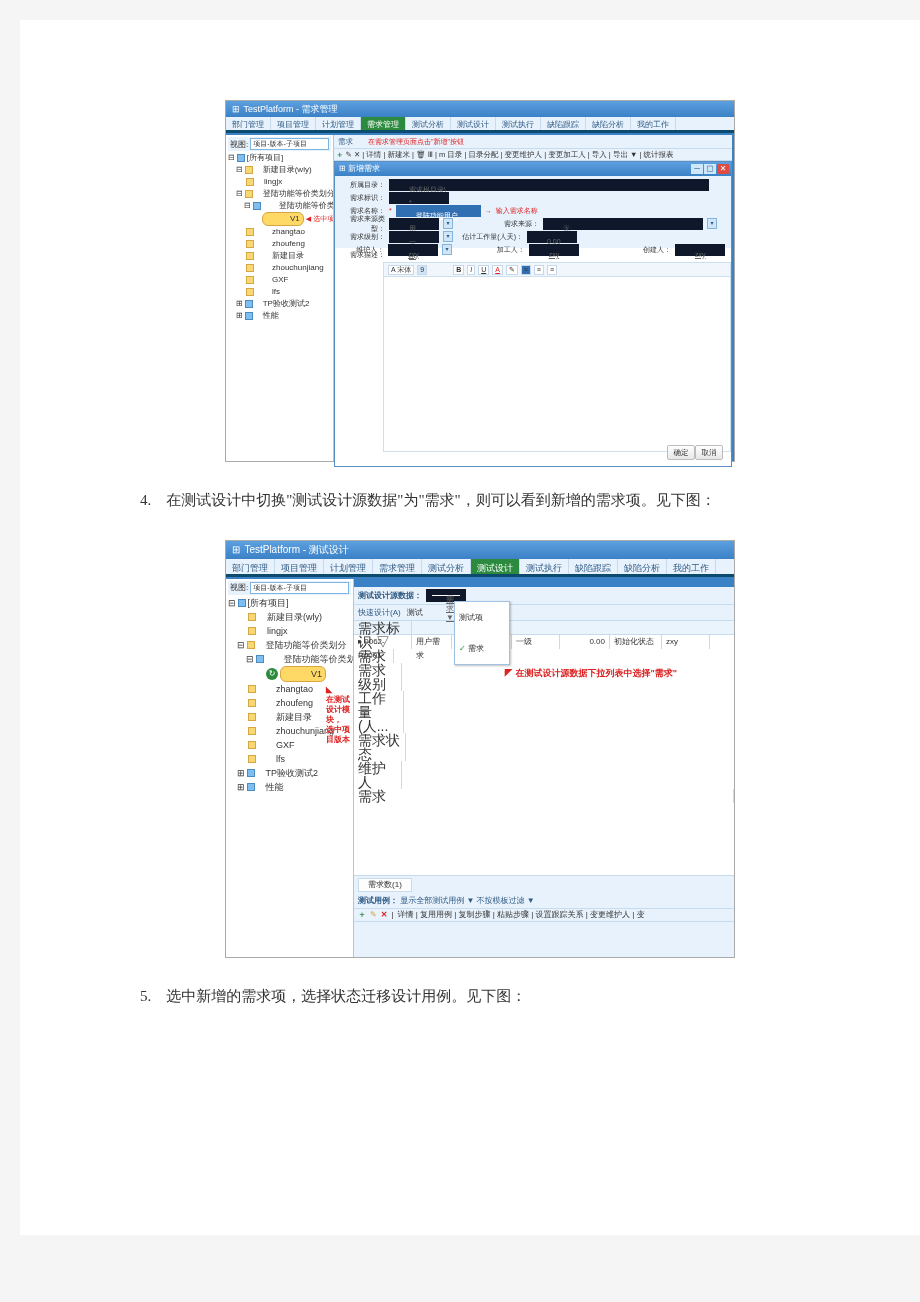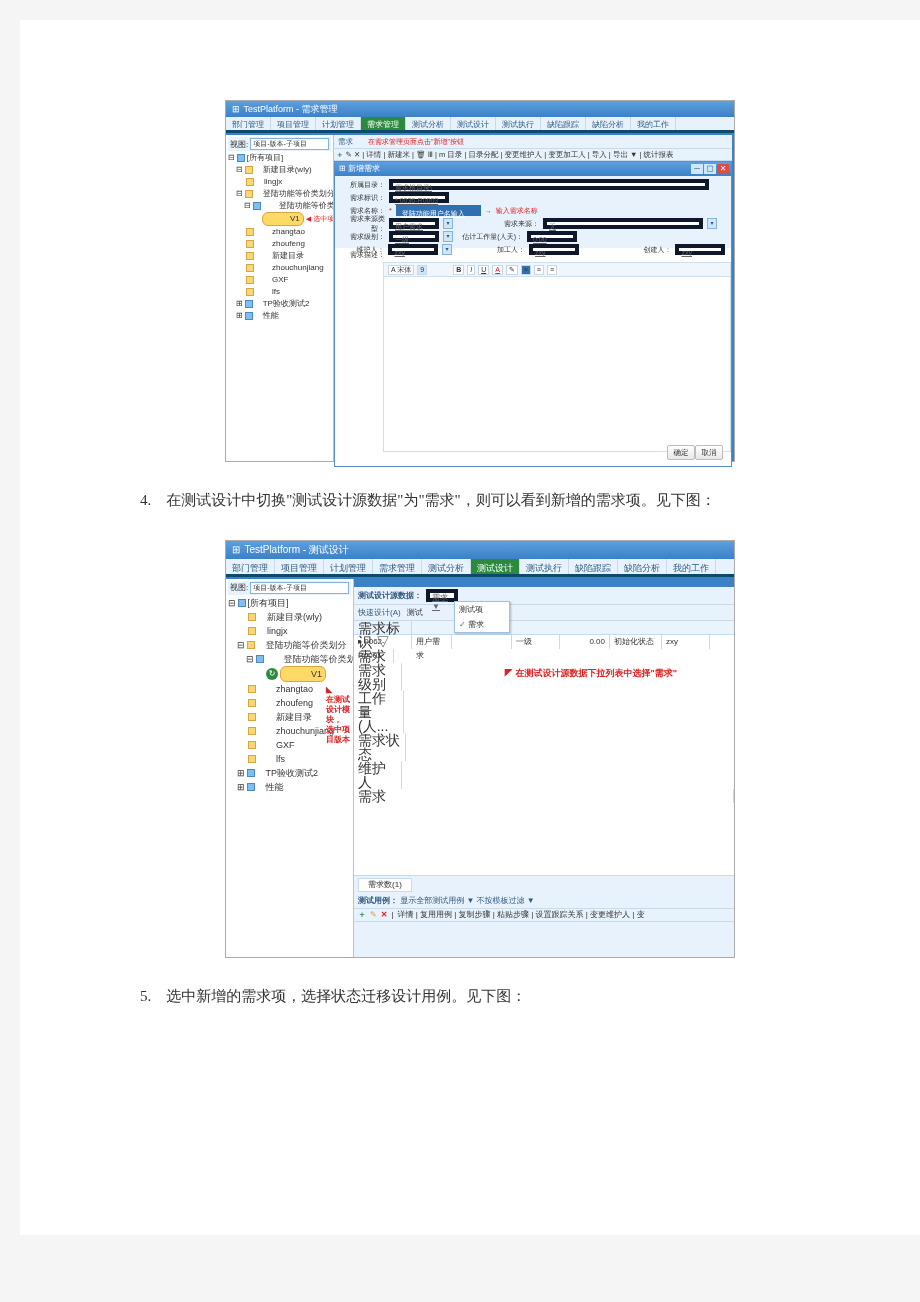--- a/index.html
+++ b/index.html
@@ -74,21 +74,21 @@
   .winctl { display: flex; gap: 1px; margin-right: 2px; }
   .winctl span { width: 12px; height: 10px; display: inline-block; font-size: 8px; text-align: center; line-height: 10px; }
   .winctl .x { background: #e04a3f; color: #fff; border-radius: 1px; }
   .winctl .m { background: #cde7fb; color: #2f5a84; }
   .formgrid {
     background: #e8f2fc; height: 72px;
     font-size: 7px; padding: 2px 6px;
   }
   .fr { display: flex; align-items: center; height: 13px; gap: 4px; }
   .lab { width: 44px; text-align: right; }
-  .inp { background: #fff; border: 4px solid #0f172a; height: 11px; display: inline-block; padding: 0 2px; line-height: 9px; color: #666; text-decoration: underline; }
+  .inp { background: #fff; border: 6px solid #0f172a; height: 11px; display: inline-block; padding: 0 14px; line-height: 9px; color: #666; text-decoration: underline; }
   .inp.sel2 { background: #2f6fb2; color: #fff; border-color: #2f6fb2; }
   .dropbtn { width: 10px; height: 11px; background: #cfe5f8; border: 1px solid #84b3dc; display: inline-block; text-align: center; line-height: 9px; font-size: 6px; color: #2f5a84; }
   .desc { margin-top: 2px; background: #fff; flex: 1; border: 1px solid #cde0f0; height: 190px; margin-left: 48px; position: relative; }
   .rtetb { height: 14px; background: #f0f6fc; border-bottom: 1px solid #cde0f0; display: flex; align-items: center; padding: 0 4px; gap: 3px; font-size: 7px; }
   .rtebtn { border: 1px solid #c6d8ea; background: #fff; font-size: 7px; padding: 0 2px; height: 10px; line-height: 8px; }
   .modbtns { position: absolute; right: 8px; bottom: 6px; display: flex; gap: 0; }
   .mbtn { background: linear-gradient(#fff,#e7e7e7); border: 1px solid #bcbcbc; border-radius: 2px; width: 28px; height: 15px; font-size: 7.5px; line-height: 13px; text-align: center; }
   .caption {
     margin: 20px 0;
     padding-left: 50px;
@@ -108,21 +108,21 @@
   }
   .srcdd {
     position: relative; background: #e8f2fc; height: 18px; font-size: 8px;
     display: flex; align-items: center; padding: 0 4px; gap: 4px; border-bottom: 1px solid #c7dbed;
   }
   .ddmenu {
     position: absolute; top: 14px; left: 100px; width: 56px; background: #fff;
     border: 1px solid #9fc2e0; box-shadow: 1px 1px 2px rgba(0,0,0,0.25);
     font-size: 8px;
   }
-  .ddmenu .opt { padding: 2px 4px; }
+  .ddmenu .opt { padding: 10px 4px; }
   .ddmenu .opt.chk::before { content: "✓ "; color: #2b8a3e; }
   .qtb { height: 16px; background: #e8f2fc; border-bottom: 1px solid #c7dbed; display: flex; align-items: center; font-size: 8px; padding: 0 4px; gap: 6px; }
   .gridhdr { background: #eaf4fd; display: flex; font-size: 14px; height: 14px; border-bottom: 1px solid #c7dbed; flex-direction: column; }
   .gc { padding: 0 4px; border-right: 1px solid #c7dbed; line-height: 14px; }
   .gridrow { display: flex; font-size: 8px; height: 14px; }
   .bottompan { position: absolute; left: 0; right: 0; bottom: 0; height: 82px; background: #e8f2fc; border-top: 1px solid #c7dbed; }
   .bp-tab { background: #fdfdfd; border: 1px solid #c7dbed; width: 54px; height: 14px; font-size: 8px; line-height: 12px; text-align: center; margin: 2px 4px; }
   .bp-row { font-size: 8px; padding: 0 4px; line-height: 14px; color: #2f5a84; }
   .bp-tb { background: #e8f2fc; height: 14px; font-size: 8px; padding: 0 4px; display: flex; align-items: center; gap: 4px; white-space: nowrap; overflow: hidden; border-top: 1px solid #c7dbed; border-bottom: 1px solid #c7dbed; }
   .tbic { display: inline-flex; align-items: center; gap: 1px; }

